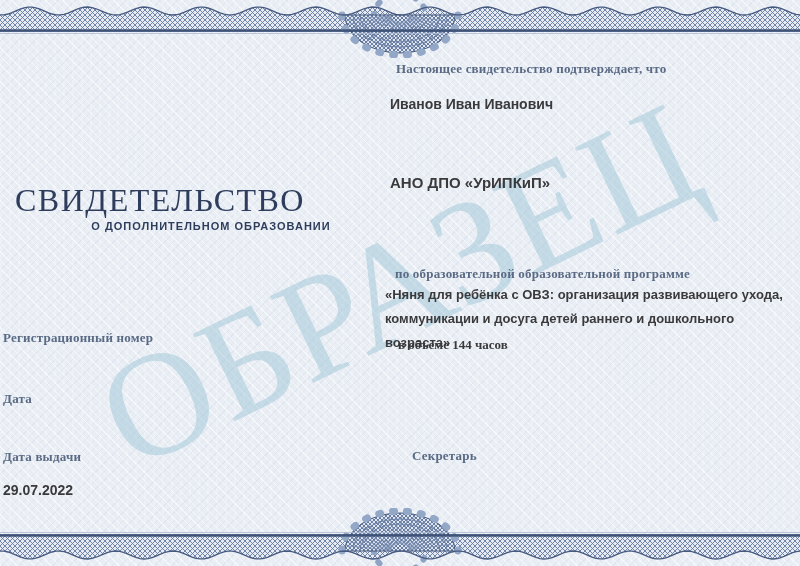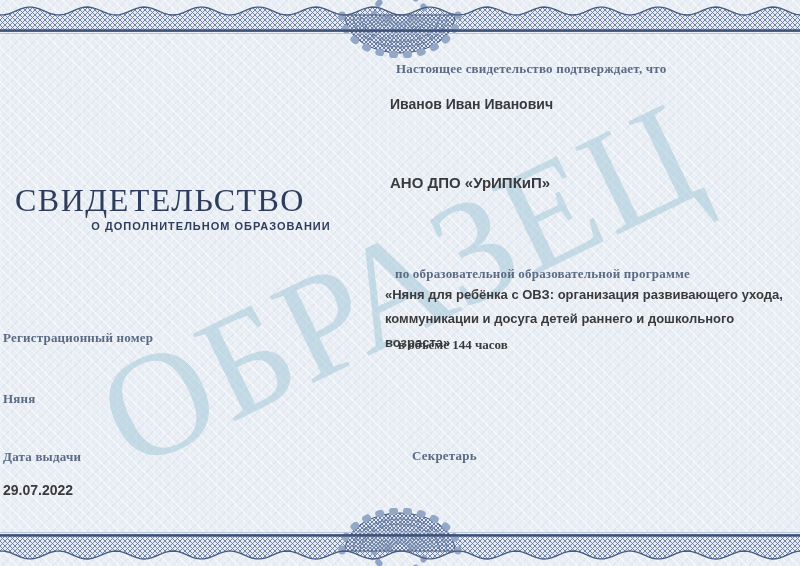--- a/index.html
+++ b/index.html
@@ -164,20 +164,20 @@
     <div class="abs value center organization">АНО ДПО «УрИПКиП»</div>
 
     <div class="abs doc-title">СВИДЕТЕЛЬСТВО</div>
     <div class="abs doc-subtitle">О ДОПОЛНИТЕЛЬНОМ ОБРАЗОВАНИИ</div>
 
     <div class="abs label center program-intro">по образовательной образовательной программе</div>
     <div class="abs value center program-name">«Няня для ребёнка с ОВЗ: организация развивающего ухода, коммуникации и досуга детей раннего и дошкольного возраста»</div>
     <div class="abs value center hours">в объеме 144 часов</div>
 
     <div class="abs label center reg-label">Регистрационный номер</div>
-    <div class="abs label center city-label">Няня</div>
+    <div class="abs label center city-label">Дата</div>
     <div class="abs label center date-label">Дата выдачи</div>
     <div class="abs value center date-value">29.07.2022</div>
 
     <div class="abs label secretary-label">Секретарь</div>
 
   </div>
 </div>
 
 </body></html>

